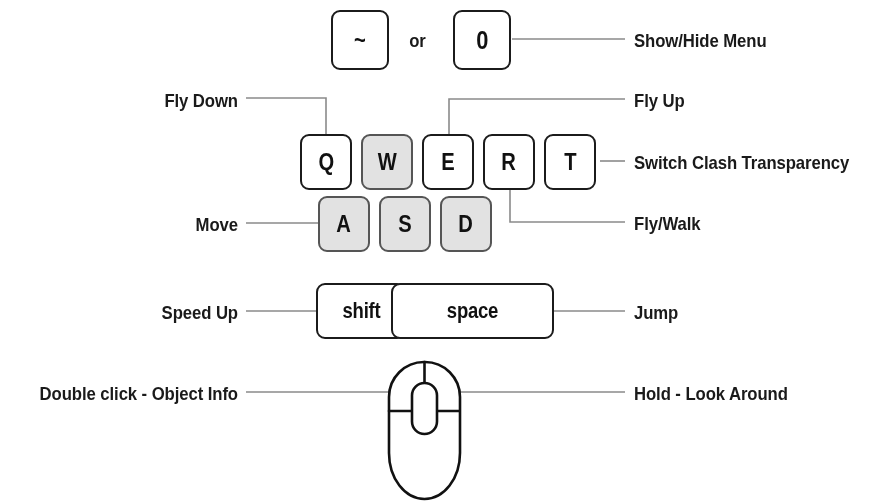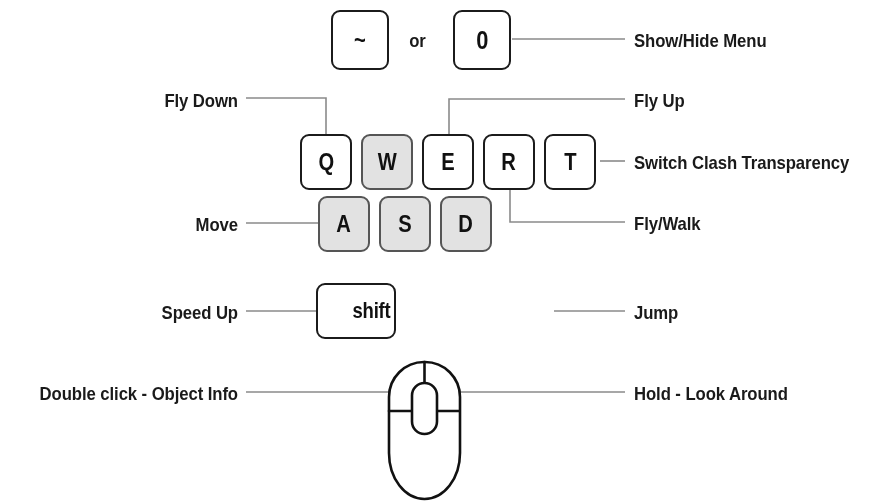--- a/index.html
+++ b/index.html
@@ -139,22 +139,25 @@
   <div class="key shaded" style="left:318px; top:196px; width:52px; height:56px; font-size:24px;">
     <span class="cap">A</span>
   </div>
   <div class="key shaded" style="left:379px; top:196px; width:52px; height:56px; font-size:24px;">
     <span class="cap">S</span>
   </div>
   <div class="key shaded" style="left:440px; top:196px; width:52px; height:56px; font-size:24px;">
     <span class="cap">D</span>
   </div>
 
-  <div class="key" style="left:316px; top:283px; width:80px; height:56px; font-size:22px;justify-content:flex-end;">
+  <div class="key" style="left:316px; top:283px; width:90px; height:56px; font-size:22px;">
     <span class="cap">shift</span>
+  </div>
+  <div class="key" style="left:391px; top:283px; width:163px; height:56px; font-size:22px;">
+    <span class="cap">space</span>
   </div>
 
   <div class="label right" style="left:634px; top:31px;">Show/Hide Menu</div>
   <div class="label right" style="left:634px; top:91px;">Fly Up</div>
   <div class="label right" style="left:634px; top:153px;">Switch Clash Transparency</div>
   <div class="label right" style="left:634px; top:214px;">Fly/Walk</div>
   <div class="label right" style="left:634px; top:303px;">Jump</div>
   <div class="label right" style="left:634px; top:384px;">Hold - Look Around</div>
 
   <div class="label left" style="left:0px; top:91px; width:238px; text-align:right;">Fly Down</div>

